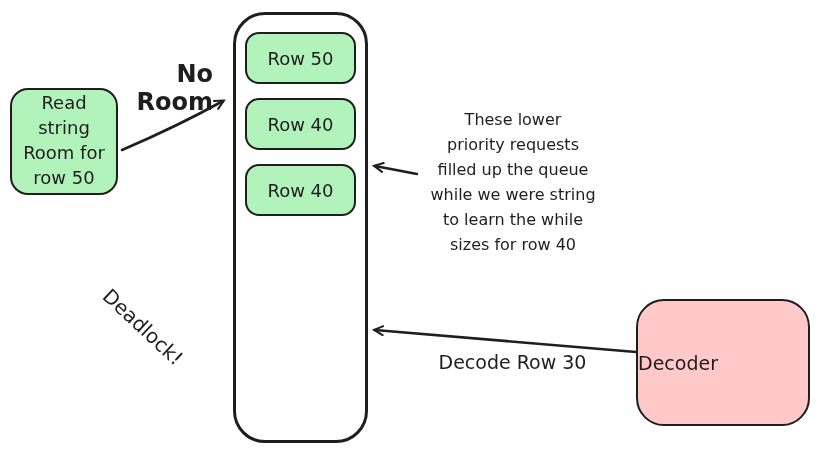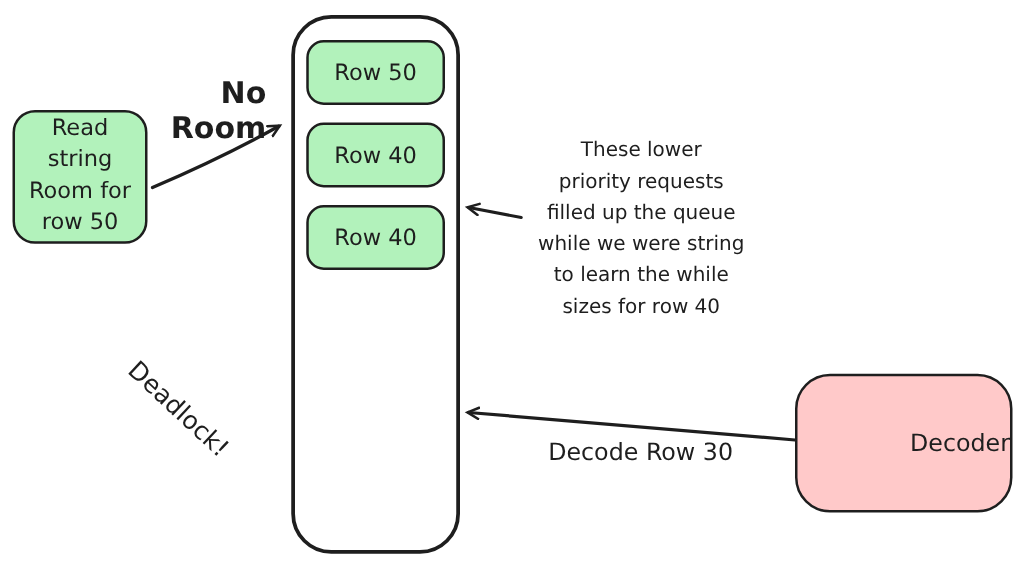--- a/index.html
+++ b/index.html
@@ -96,27 +96,27 @@
     left: 425px; top: 351px;
     width: 175px;
     text-align: center;
     font-size: 19px;
   }
 
   
   .decoder-box {
     position: absolute;
     left: 636px; top: 299px;
-    width: 174px; height: 111px;
+    width: 174px; height: 127px;
     background: #ffc9c9;
     border: 2.5px solid #1e1e1e;
     border-radius: 28px;
     display: flex;
     align-items: center;
-    justify-content: flex-end;
+    justify-content: flex-start;
     font-size: 19px;
   }
 </style>
 </head>
 <body>
 
 <div class="canvas">
 
   <svg class="arrow-layer" viewBox="0 0 824 456" xmlns="http://www.w3.org/2000/svg">
     <defs>

